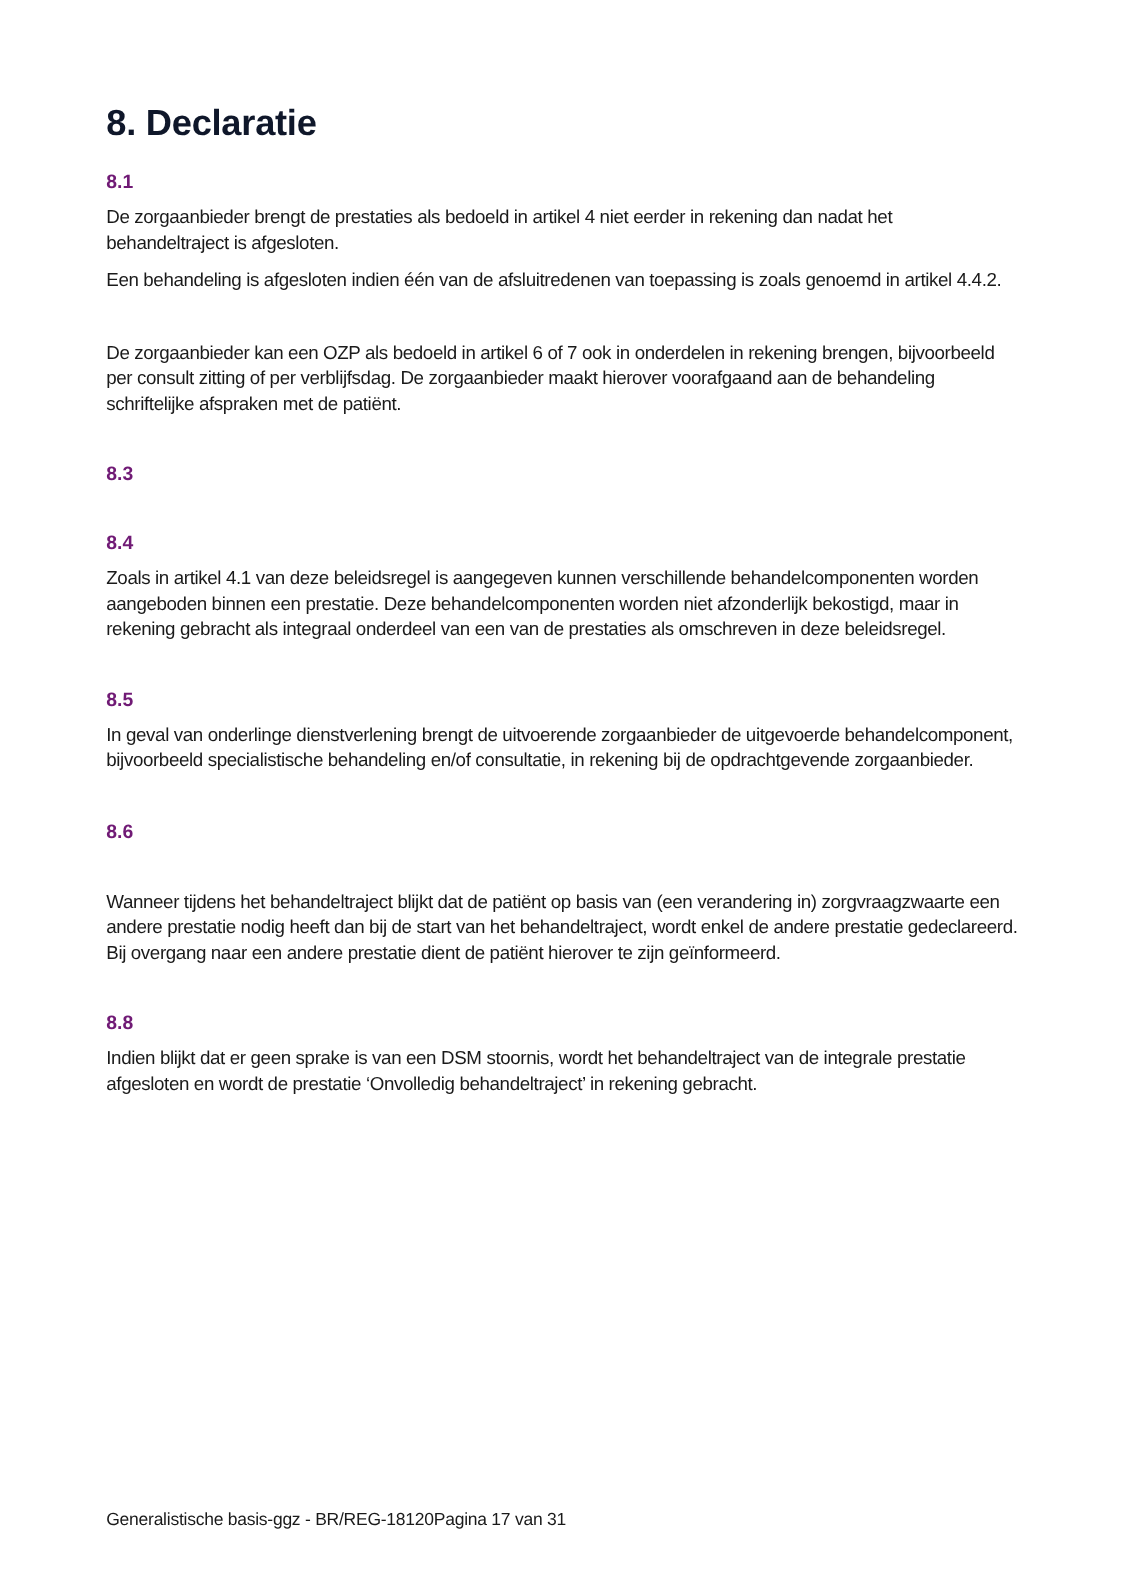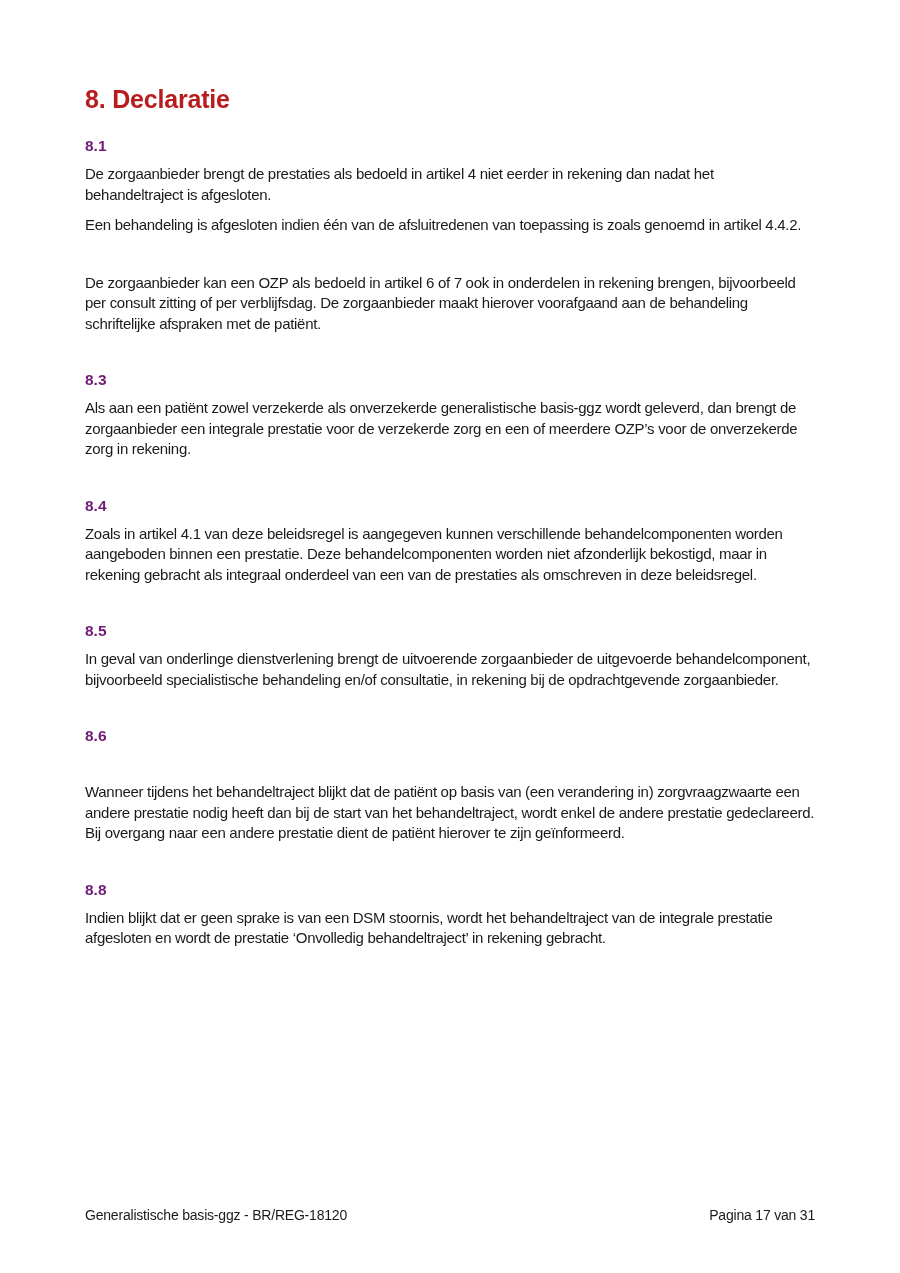--- a/index.html
+++ b/index.html
@@ -18,25 +18,25 @@
     overflow: hidden;
     box-sizing: border-box;
   }
   .content {
     position: absolute;
     left: 85px;
     top: 86px;
     width: 730px;
   }
   h1.doc-title {
-    font-size: 25px;
+    font-size: 29px;
     line-height: 26px;
     font-weight: 700;
     margin: 0 0 0 0;
-    color: #b91c1c;
+    color: #0f172a;
     letter-spacing: -0.2px;
   }
   section.article {
     margin-top: 37px;
   }
   section.article:first-of-type {
     margin-top: 25px;
   }
   h2.article-number {
     font-size: 15.5px;
@@ -54,21 +54,20 @@
   }
   p.article-text:last-child {
     margin-bottom: 0;
   }
   .footer {
     position: absolute;
     left: 85px;
     top: 1206px;
     width: 730px;
     display: flex;
-    justify-content: space-between;
     font-size: 14px;
     line-height: 18px;
     letter-spacing: -0.2px;
     color: #1a1a1a;
   }
 </style>
 </head>
 <body>
 
 <div class="page">
@@ -81,21 +80,20 @@
       <p class="article-text">De zorgaanbieder brengt de prestaties als bedoeld in artikel 4 niet eerder in rekening dan nadat het behandeltraject is afgesloten.</p>
       <p class="article-text">Een behandeling is afgesloten indien één van de afsluitredenen van toepassing is zoals genoemd in artikel 4.4.2.</p>
     </section>
 
     <section class="article">
       <p class="article-text">De zorgaanbieder kan een OZP als bedoeld in artikel 6 of 7 ook in onderdelen in rekening brengen, bijvoorbeeld per consult zitting of per verblijfsdag. De zorgaanbieder maakt hierover voorafgaand aan de behandeling schriftelijke afspraken met de patiënt.</p>
     </section>
 
     <section class="article">
       <h2 class="article-number">8.3</h2>
-      <p class="article-text">Als aan een patiënt zowel verzekerde als onverzekerde generalistische basis-ggz wordt geleverd, dan brengt de zorgaanbieder een integrale prestatie voor de verzekerde zorg en een of meerdere OZP’s voor de onverzekerde zorg in rekening.</p>
     </section>
 
     <section class="article">
       <h2 class="article-number">8.4</h2>
       <p class="article-text">Zoals in artikel 4.1 van deze beleidsregel is aangegeven kunnen verschillende behandelcomponenten worden aangeboden binnen een prestatie. Deze behandelcomponenten worden niet afzonderlijk bekostigd, maar in rekening gebracht als integraal onderdeel van een van de prestaties als omschreven in deze beleidsregel.</p>
     </section>
 
     <section class="article">
       <h2 class="article-number">8.5</h2>
       <p class="article-text">In geval van onderlinge dienstverlening brengt de uitvoerende zorgaanbieder de uitgevoerde behandelcomponent, bijvoorbeeld specialistische behandeling en/of consultatie, in rekening bij de opdrachtgevende zorgaanbieder.</p>

